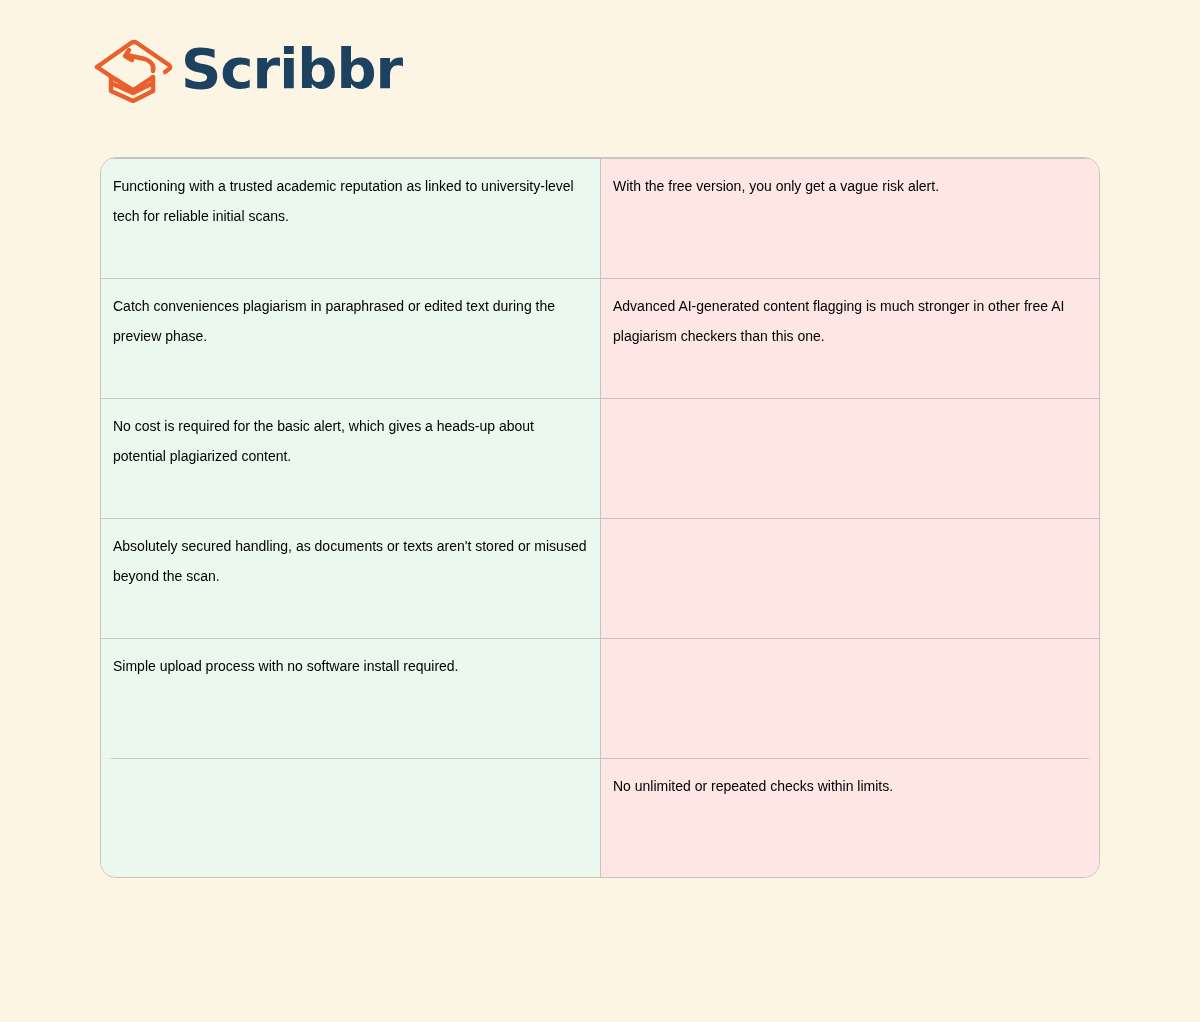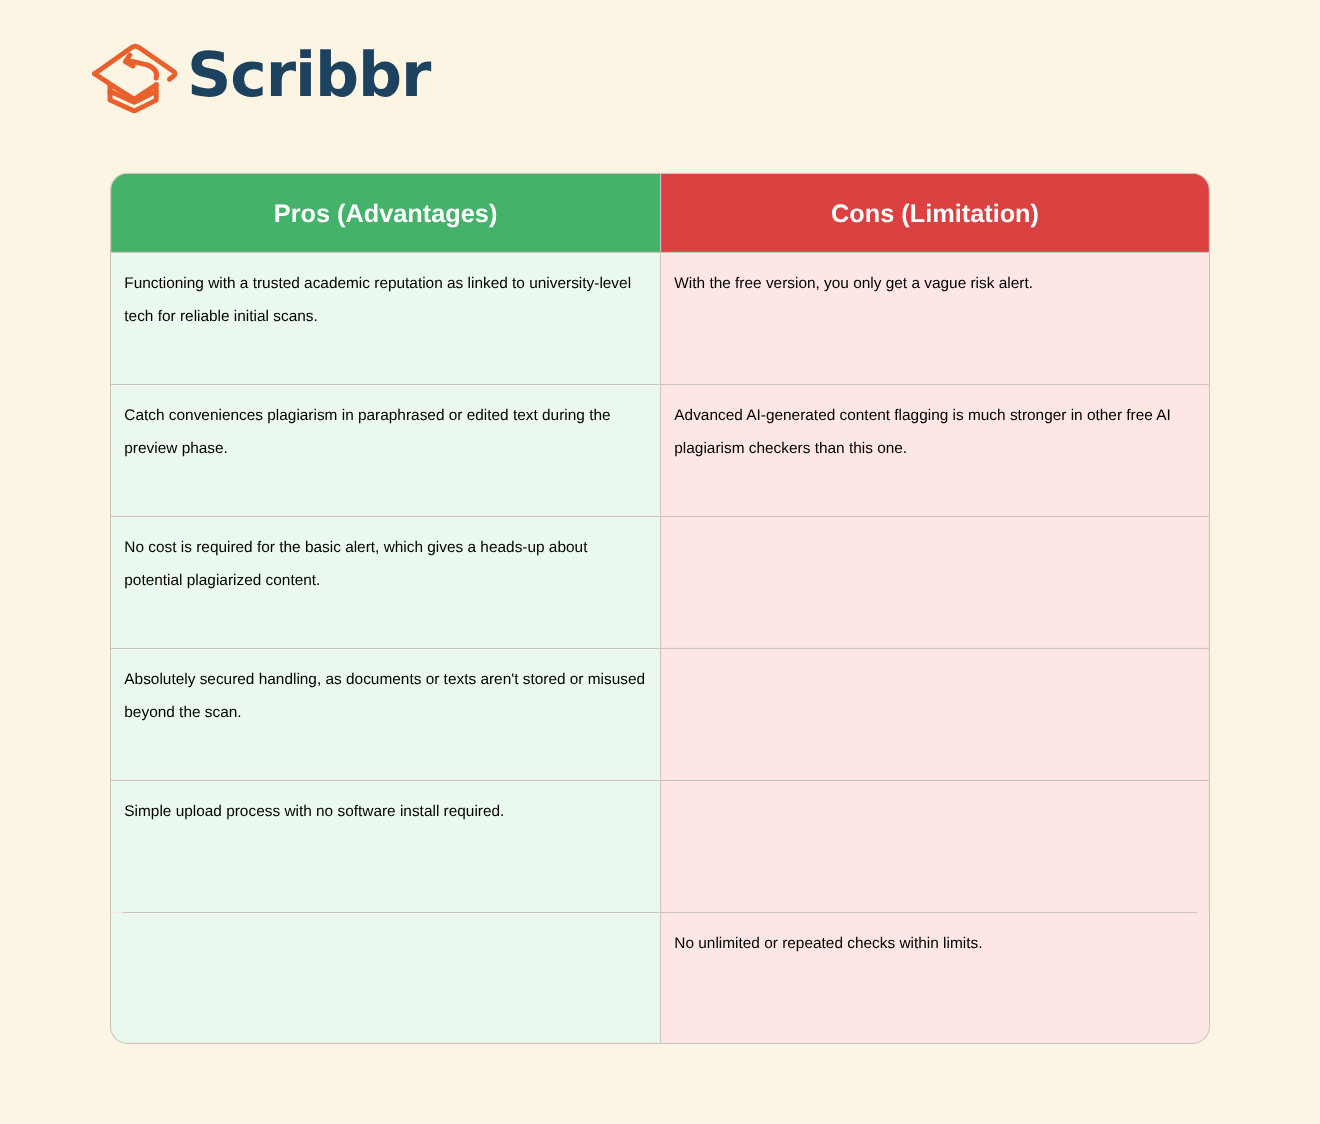--- a/index.html
+++ b/index.html
@@ -9,21 +9,21 @@
   body {
     width: 1200px;
     height: 1022px;
     background: #fdf5e4;
     font-family: "Liberation Sans", "DejaVu Sans", sans-serif;
     position: relative;
     overflow: hidden;
   }
   .logo {
     position: absolute;
-    left: 82px;
+    left: 93px;
     top: 36px;
     display: flex;
     align-items: center;
     height: 68px;
   }
   .logo-icon {
     width: 82px;
     height: 66px;
     display: block;
   }
@@ -109,24 +109,20 @@
     <path d="M36 13 L32 19 L39 23"></path>
 
     <path d="M18 40 L18 54 L40 64 L60 54 L60 40"></path>
     <path d="M18 46 L40 56 L60 46"></path>
     <path d="M22 42 L38 52 Q40 53 42 52 L60 40"></path>
   </svg>
   <span class="logo-text">Scribbr</span>
 </div>
 
 <div class="table">
-  <div class="row header">
-    <div class="cell pro">Pros (Advantages)</div>
-    <div class="cell con">Cons (Limitation)</div>
-  </div>
   <div class="row body-row">
     <div class="cell pro">Functioning with a trusted academic reputation as linked to university-level tech for reliable initial scans.</div>
     <div class="cell con">With the free version, you only get a vague risk alert.</div>
   </div>
   <div class="row body-row">
     <div class="cell pro">Catch conveniences plagiarism in paraphrased or edited text during the preview phase.</div>
     <div class="cell con">Advanced AI-generated content flagging is much stronger in other free AI plagiarism checkers than this one.</div>
   </div>
   <div class="row body-row">
     <div class="cell pro">No cost is required for the basic alert, which gives a heads-up about potential plagiarized content.</div>

